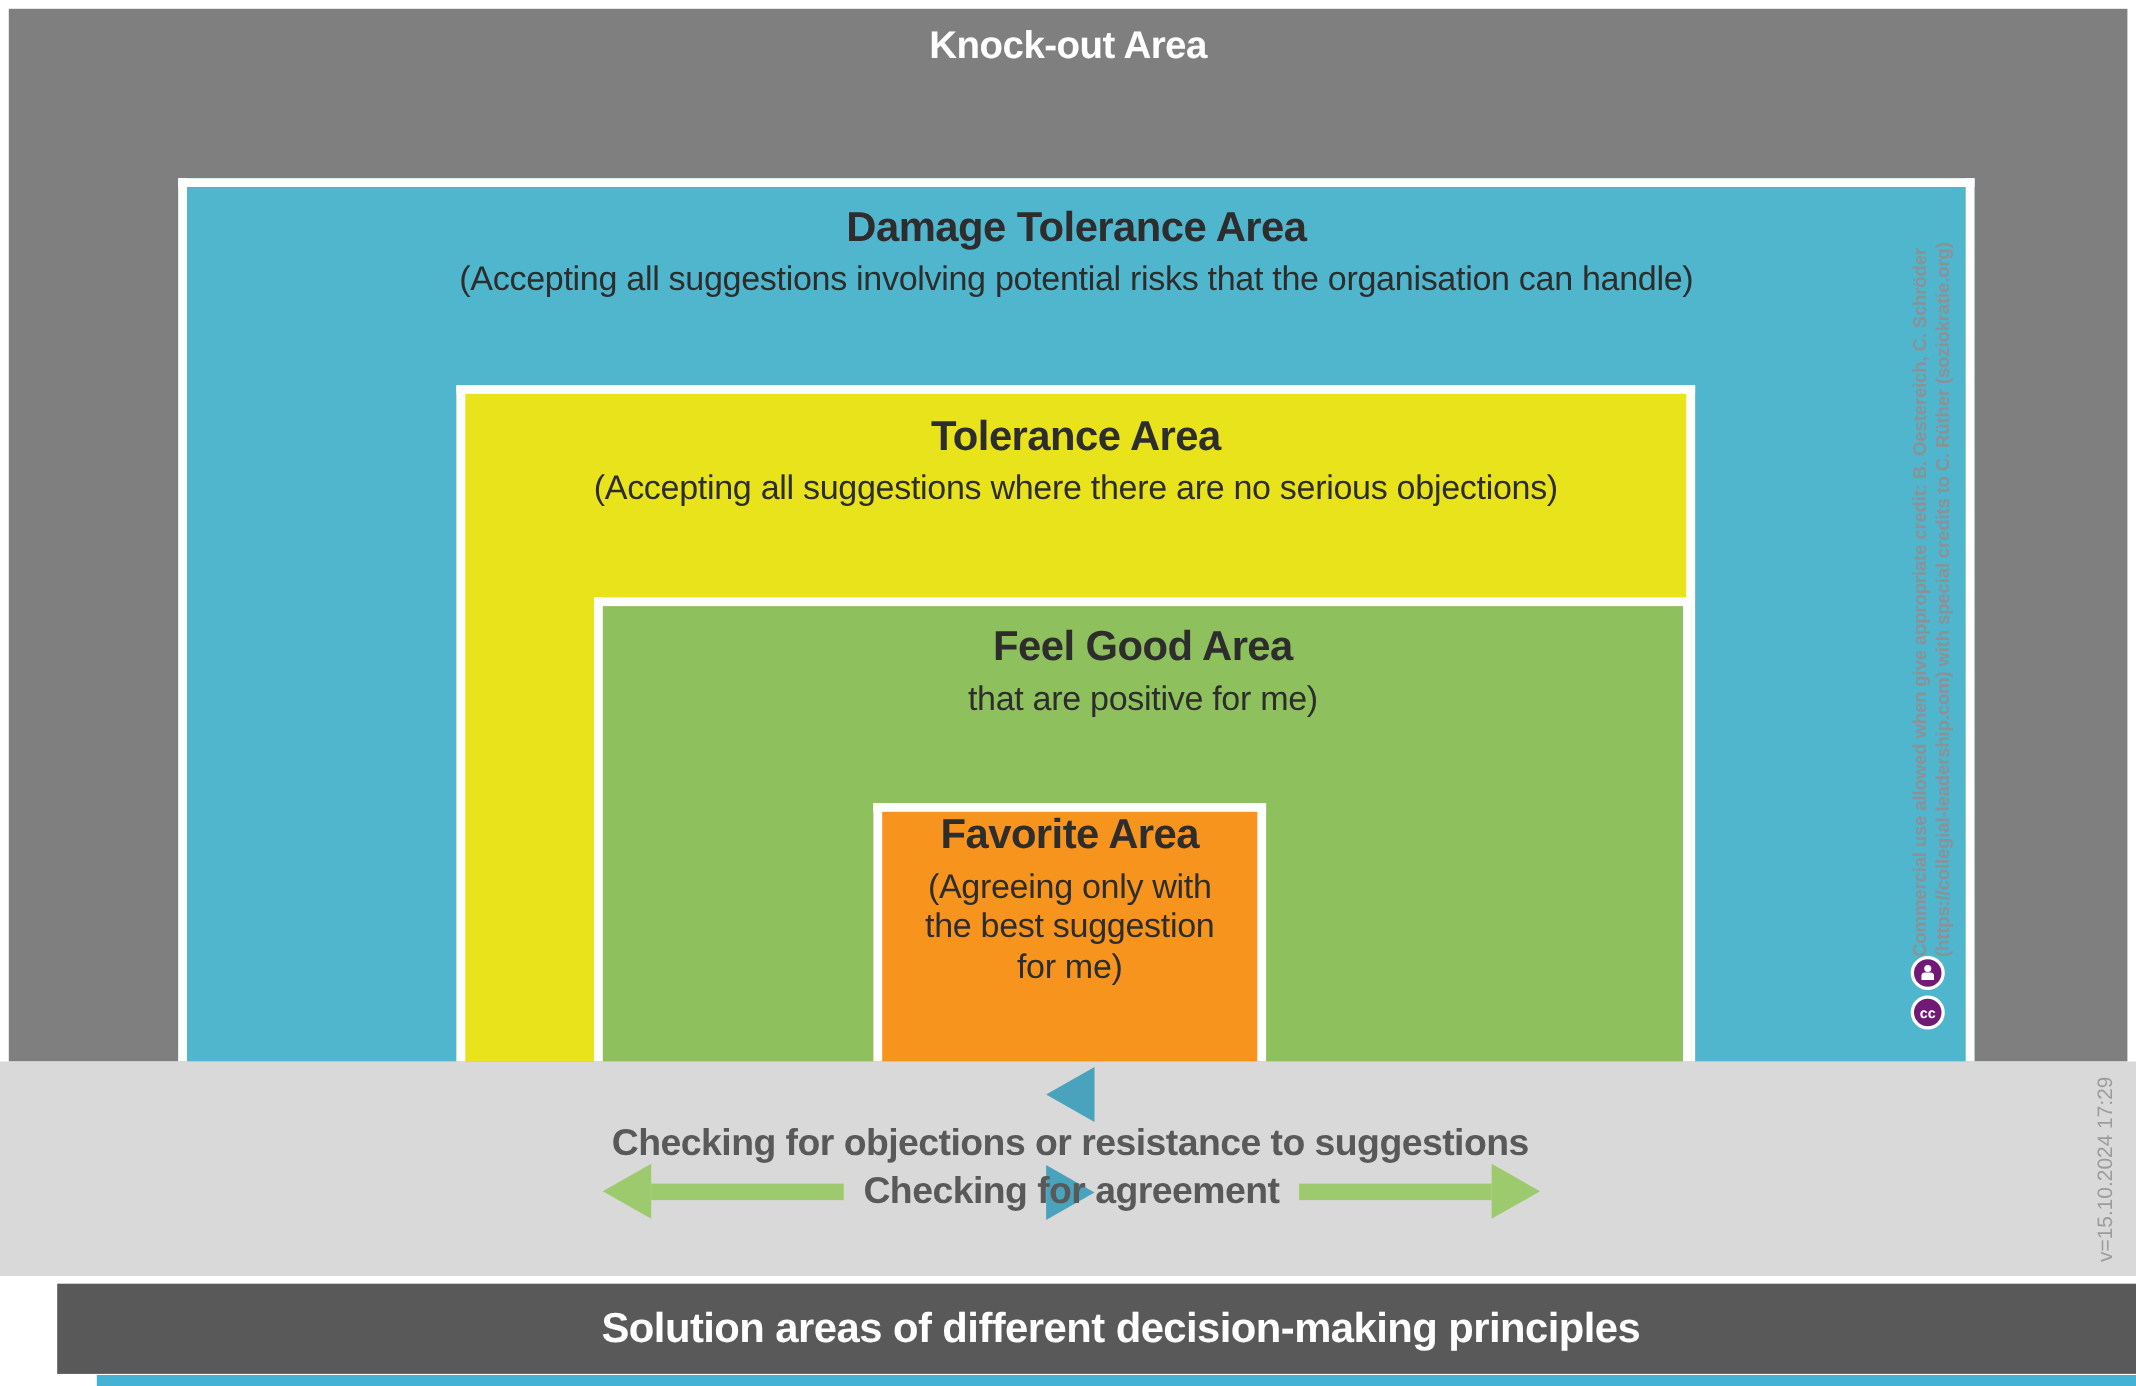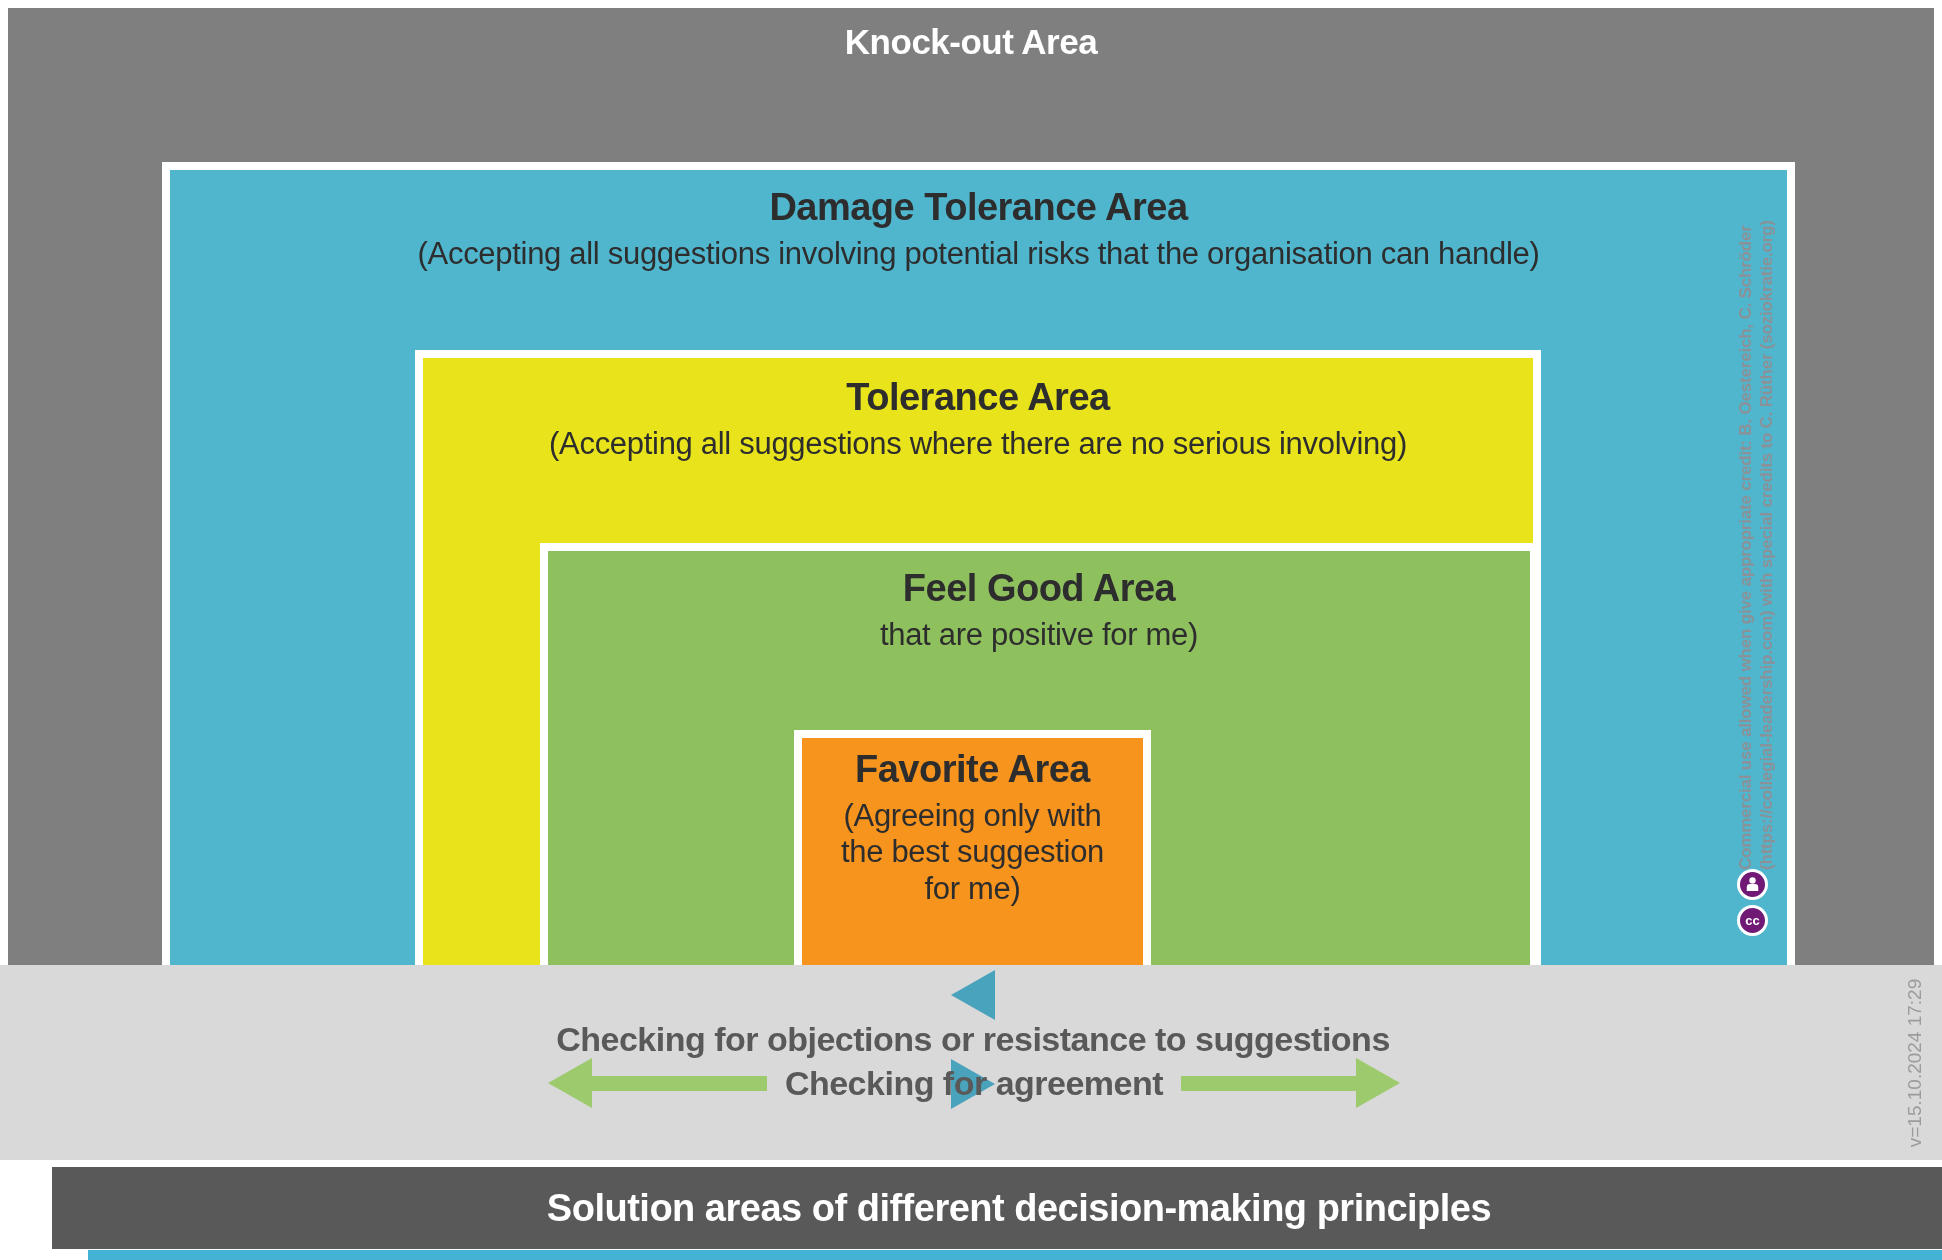--- a/index.html
+++ b/index.html
@@ -24,21 +24,21 @@
   .area{
     position:absolute;box-sizing:border-box;
     border:8px solid #ffffff;border-bottom:none;
     text-align:center;color:#2d2d2d;
   }
   .area-title{font-weight:bold;font-size:38px;letter-spacing:-0.5px;line-height:1.15;}
   .area-sub{font-size:31px;letter-spacing:-0.3px;line-height:1.18;margin-top:6px;}
   .area.blue  {left:162px;top:162px;width:1633px;height:803px;background:#4fb6ce;padding-top:16px;}
   .area.yellow{left:415px;top:350px;width:1126px;height:615px;background:#e9e31c;padding-top:18px;}
   .area.green {left:540px;top:543px;width:998px; height:422px;background:#8ec05e;padding-top:16px;}
-  .area.orange{left:794px;top:730px;width:357px; height:235px;background:#f7941e;padding-top:10px;}
+  .area.orange{left:794px;top:730px;width:357px; height:235px;background:#f7941e;}
   
   .credits{
     position:absolute;left:1437px;top:528px;width:640px;height:44px;
     transform:rotate(-90deg);
     text-align:center;color:#8b9196;
     font-size:17px;font-weight:bold;line-height:21px;letter-spacing:-0.2px;
     white-space:nowrap;
   }
   .cc-icon{
     position:absolute;width:31px;height:31px;border-radius:50%;
@@ -95,21 +95,21 @@
   <div class="knockout"></div>
   <div class="ko-title">Knock-out Area</div>
 
   <div class="area blue">
     <div class="area-title">Damage Tolerance Area</div>
     <div class="area-sub">(Accepting all suggestions involving potential risks that the organisation can handle)</div>
   </div>
 
   <div class="area yellow">
     <div class="area-title">Tolerance Area</div>
-    <div class="area-sub">(Accepting all suggestions where there are no serious involving)</div>
+    <div class="area-sub">(Accepting all suggestions where there are no serious objections)</div>
   </div>
 
   <div class="area green">
     <div class="area-title">Feel Good Area</div>
     <div class="area-sub">
       <div>that are positive for me)</div>
     </div>
   </div>
 
   <div class="area orange">

